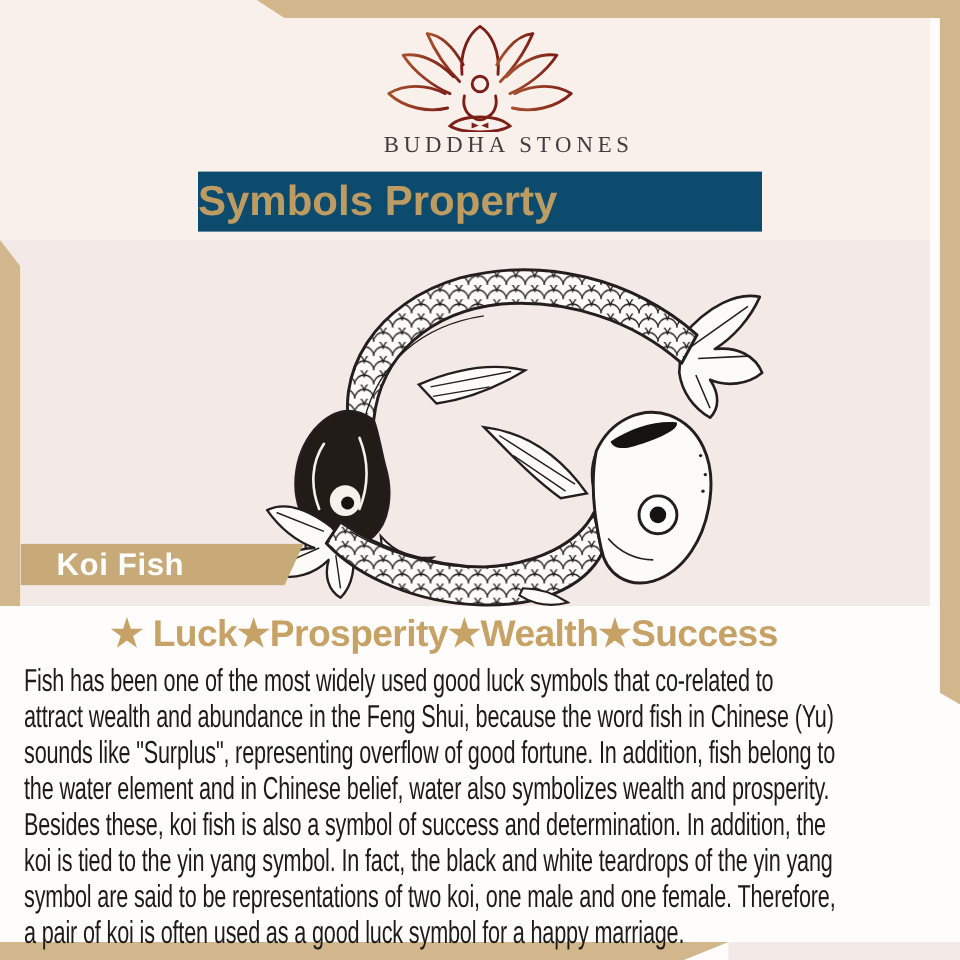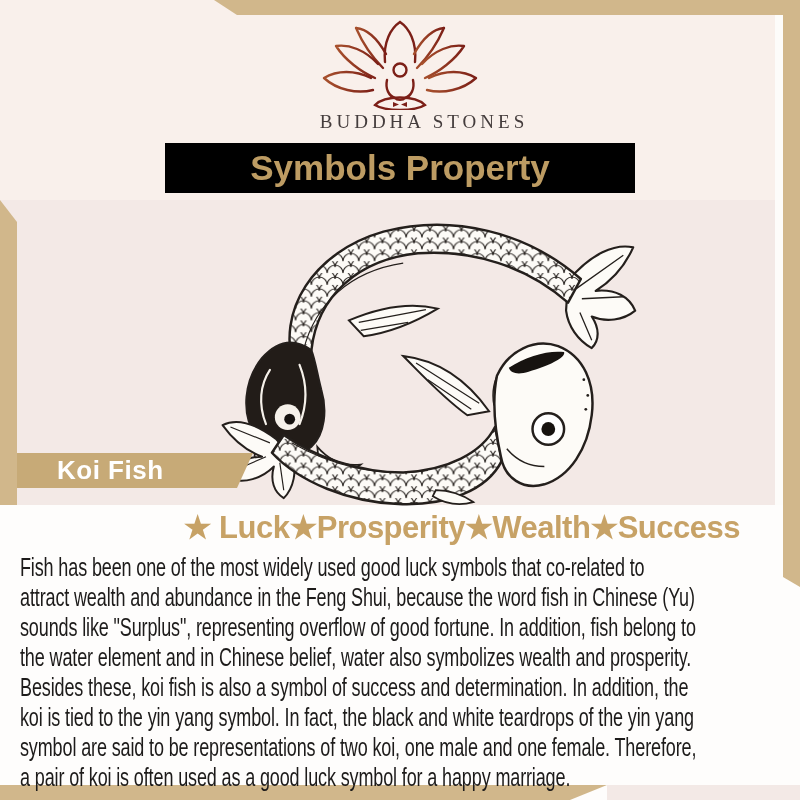--- a/index.html
+++ b/index.html
@@ -33,32 +33,32 @@
   .strip-left{position:absolute;left:0;top:200px;width:17px;height:305px;background:var(--accent-tan);
     clip-path:polygon(0 0,100% 22px,100% 100%,0 100%);}
   .band-bottom{position:absolute;left:0;top:785px;width:607px;height:15px;background:var(--accent-tan);
     clip-path:polygon(0 0,100% 0,calc(100% - 37px) 100%,0 100%);}
   .corner-bottom-right{position:absolute;left:607px;top:785px;width:193px;height:15px;background:var(--bg-mid);}
   
   .logo{position:absolute;left:315px;top:18px;width:170px;height:92px;}
   .brand{position:absolute;left:0;top:111px;width:800px;text-align:center;
     font-family:"Liberation Serif", serif;font-size:19px;letter-spacing:4px;color:var(--brand-ink);padding-left:24px;}
   
-  .title-banner{position:absolute;left:165px;top:143px;width:470px;height:50px;background:#000000;
-    display:flex;align-items:center;justify-content:center;}
+  .title-banner{position:absolute;left:165px;top:143px;width:470px;height:50px;background:#0c4a6e;
+    display:flex;align-items:center;justify-content:flex-start;}
   .title-banner .title{font-size:35px;font-weight:700;color:var(--gold);letter-spacing:0;}
   
   .fish{position:absolute;left:198px;top:202px;width:440px;height:306px;}
   
   .section-banner{position:absolute;left:17px;top:453px;width:236px;height:35px;background:var(--banner-tan);
     clip-path:polygon(0 0,100% 0,calc(100% - 16px) 100%,0 100%);
     display:flex;align-items:center;}
-  .section-banner .label{color:#ffffff;font-weight:700;font-size:26px;padding-left:40px;letter-spacing:0.5px;}
+  .section-banner .label{color:#ffffff;font-weight:700;font-size:26px;padding-left:30px;letter-spacing:0.5px;}
   
-  .tagline{position:absolute;left:0;top:509px;width:740px;text-align:right;
+  .tagline{position:absolute;left:0;top:509px;width:740px;text-align:center;
     font-size:31px;font-weight:700;color:var(--star-gold);letter-spacing:-0.5px;}
   
   .body-text{position:absolute;left:20px;top:552px;width:1125px;
     transform:scaleX(0.68);transform-origin:0 0;}
   .body-line{font-size:26.5px;line-height:30px;color:var(--text);white-space:nowrap;letter-spacing:-0.2px;}
 </style>
 </head>
 <body>
 
 <div class="page">

